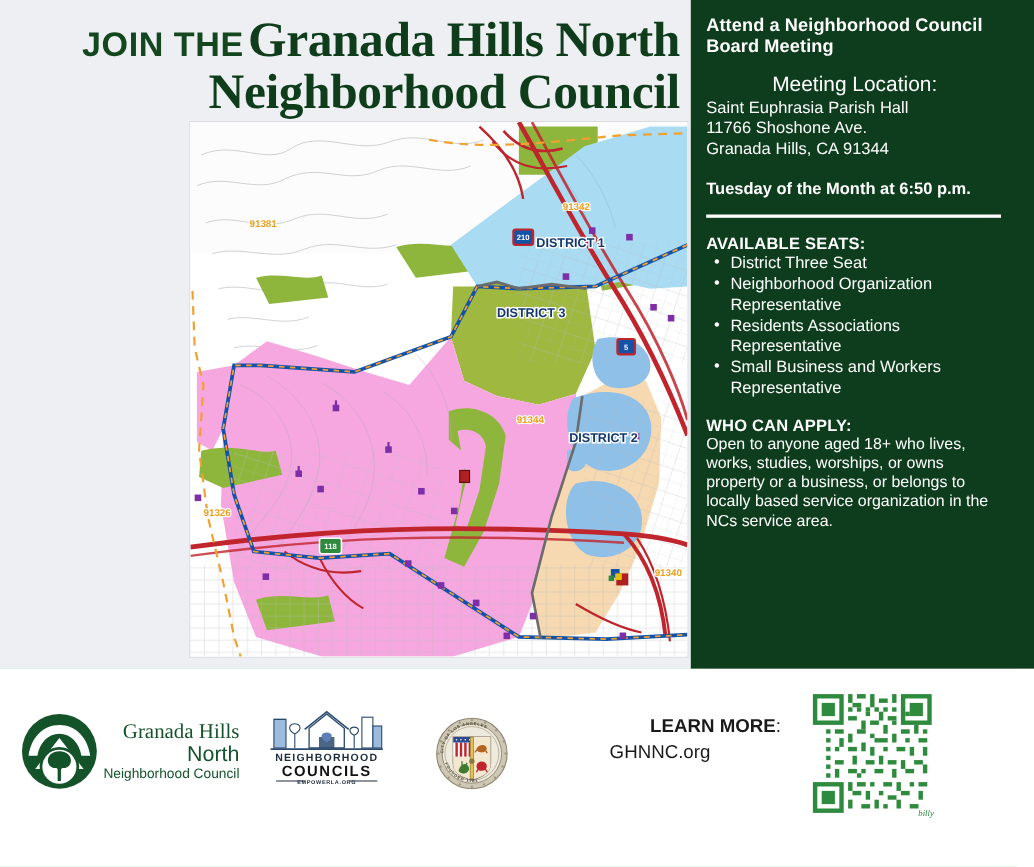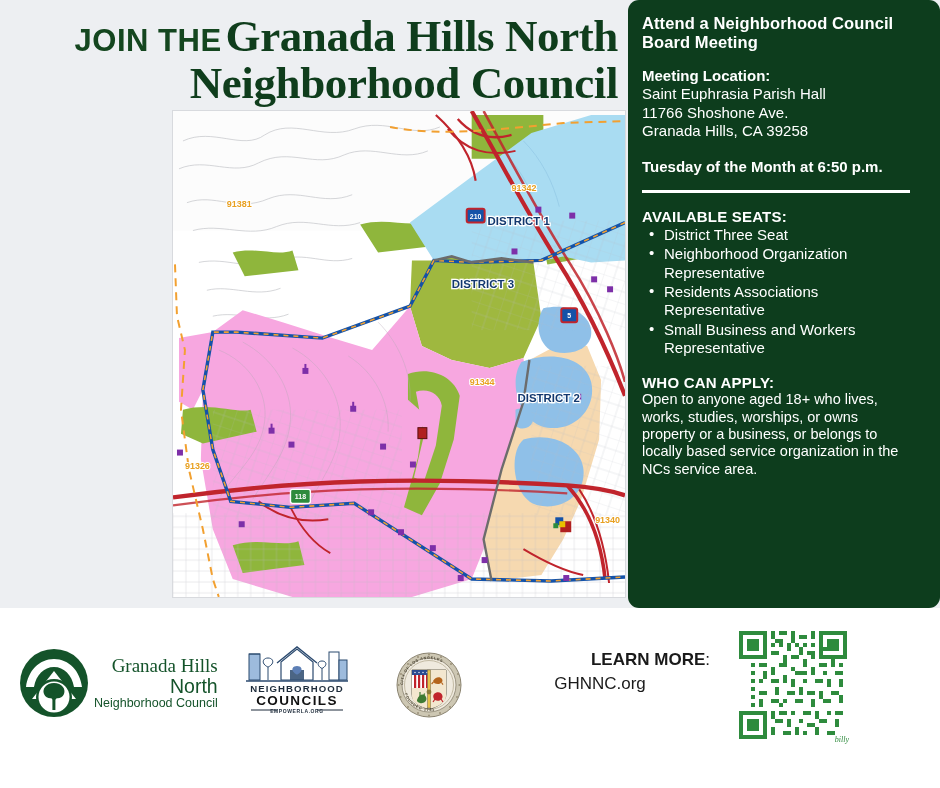--- a/index.html
+++ b/index.html
@@ -94,33 +94,33 @@
   }
 
   
   .green-panel {
     position: absolute;
     left: 628px; top: 0;
     width: 312px; height: 608px;
     background: #0d3d1d;
     color: #ffffff;
     padding: 14px 28px 0 14px;
-    border-radius: 11px;
   }
   .gp-title {
     font-size: 16.5px;
     font-weight: bold;
     line-height: 1.16;
     letter-spacing: 0.1px;
   }
   .gp-block { margin-top: 15px; }
   .gp-strong {
-    font-size: 15px;
-    font-weight: bold;
+    font-size: 19px;
+    font-weight: normal;
     line-height: 1.2;
+    text-align: center;
   }
   .gp-line {
     font-size: 15px;
     font-weight: normal;
     line-height: 1.22;
     letter-spacing: 0.05px;
   }
   .gp-meetings {
     margin-top: 18px;
     font-size: 15px;
@@ -430,21 +430,21 @@
   </div>
 
   <div class="green-panel">
 
     <div class="gp-title">Attend a Neighborhood Council Board Meeting</div>
 
     <div class="gp-block">
       <div class="gp-strong">Meeting Location:</div>
       <div class="gp-line">Saint Euphrasia Parish Hall</div>
       <div class="gp-line">11766 Shoshone Ave.</div>
-      <div class="gp-line">Granada Hills, CA 39258</div>
+      <div class="gp-line">Granada Hills, CA 91344</div>
     </div>
 
     <div class="gp-meetings">
       <div>Tuesday of the Month at 6:50 p.m.</div>
     </div>
 
     <div class="gp-rule"></div>
 
     <div class="gp-seats-head">AVAILABLE SEATS:</div>
     <ul class="gp-seats">

